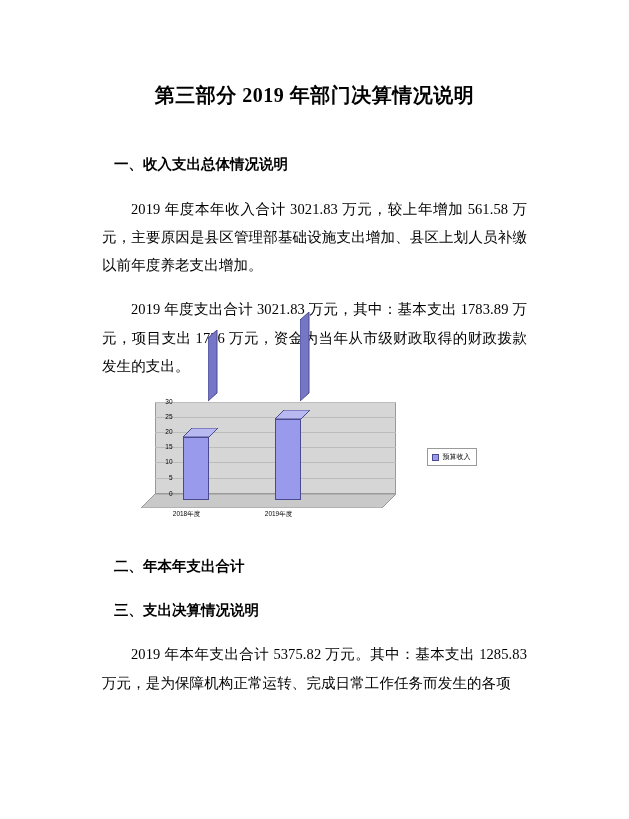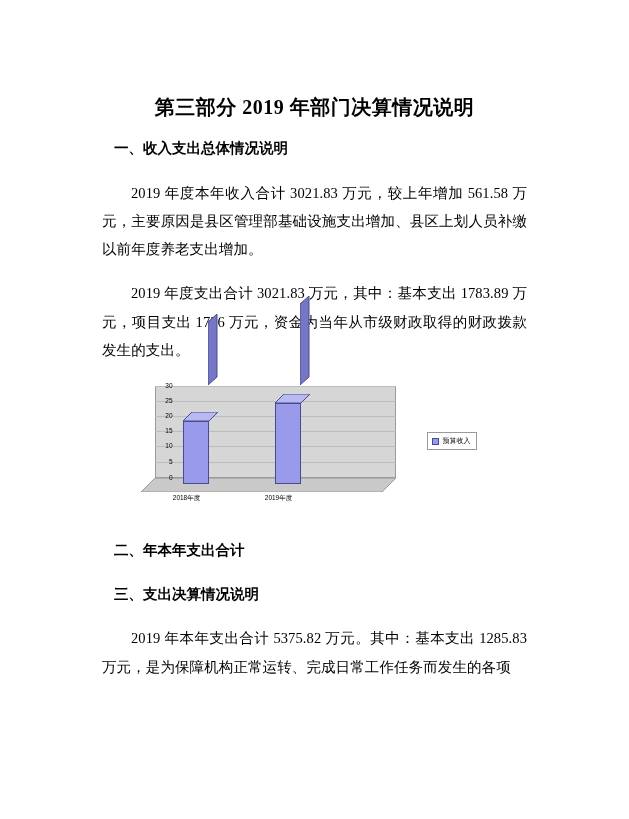--- a/index.html
+++ b/index.html
@@ -12,39 +12,39 @@
     height: 819px;
     font-family: "Liberation Serif", "DejaVu Serif", serif;
     color: #000000;
     overflow: hidden;
   }
   .page {
     position: relative;
     width: 629px;
     height: 819px;
     box-sizing: border-box;
-    padding: 16px 86px;
+    padding: 4px 86px;
   }
   .doc-title {
     margin: 0;
     padding-top: 78px;
     text-align: center;
     font-size: 20px;
     font-weight: bold;
     letter-spacing: 0.5px;
     font-family: "Liberation Serif", "DejaVu Serif", serif;
   }
   .section-heading {
     font-size: 14.5px;
     font-weight: bold;
     margin: 0;
     padding-left: 28px;
     line-height: 1.9;
   }
-  .heading-gap-1 { margin-top: 14px; }
+  .heading-gap-1 { margin-top: 42px; }
   .heading-gap-2 { margin-top: 20px; }
   .heading-gap-3 { margin-top: 16px; }
   p.body-text {
     font-size: 14.5px;
     line-height: 1.95;
     margin: 16px;
     text-indent: 29px;
     text-align: justify;
     letter-spacing: 0.1px;
   }

